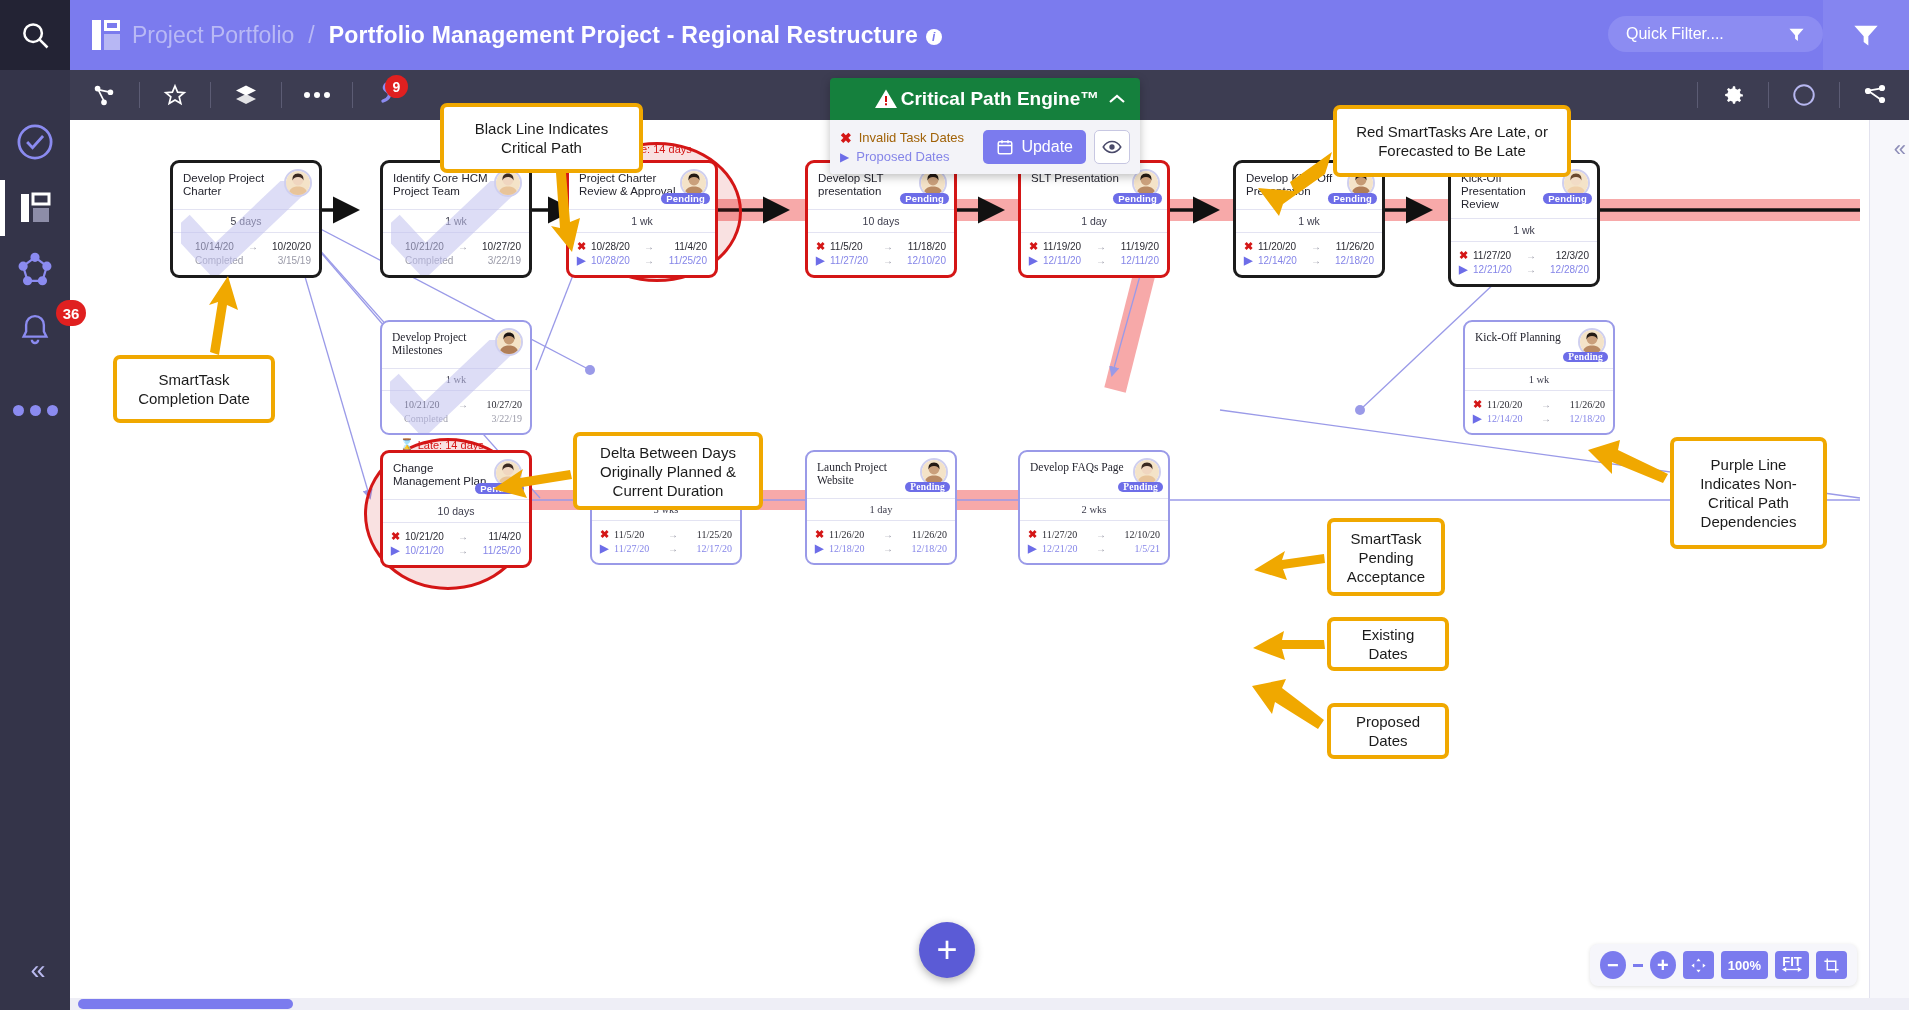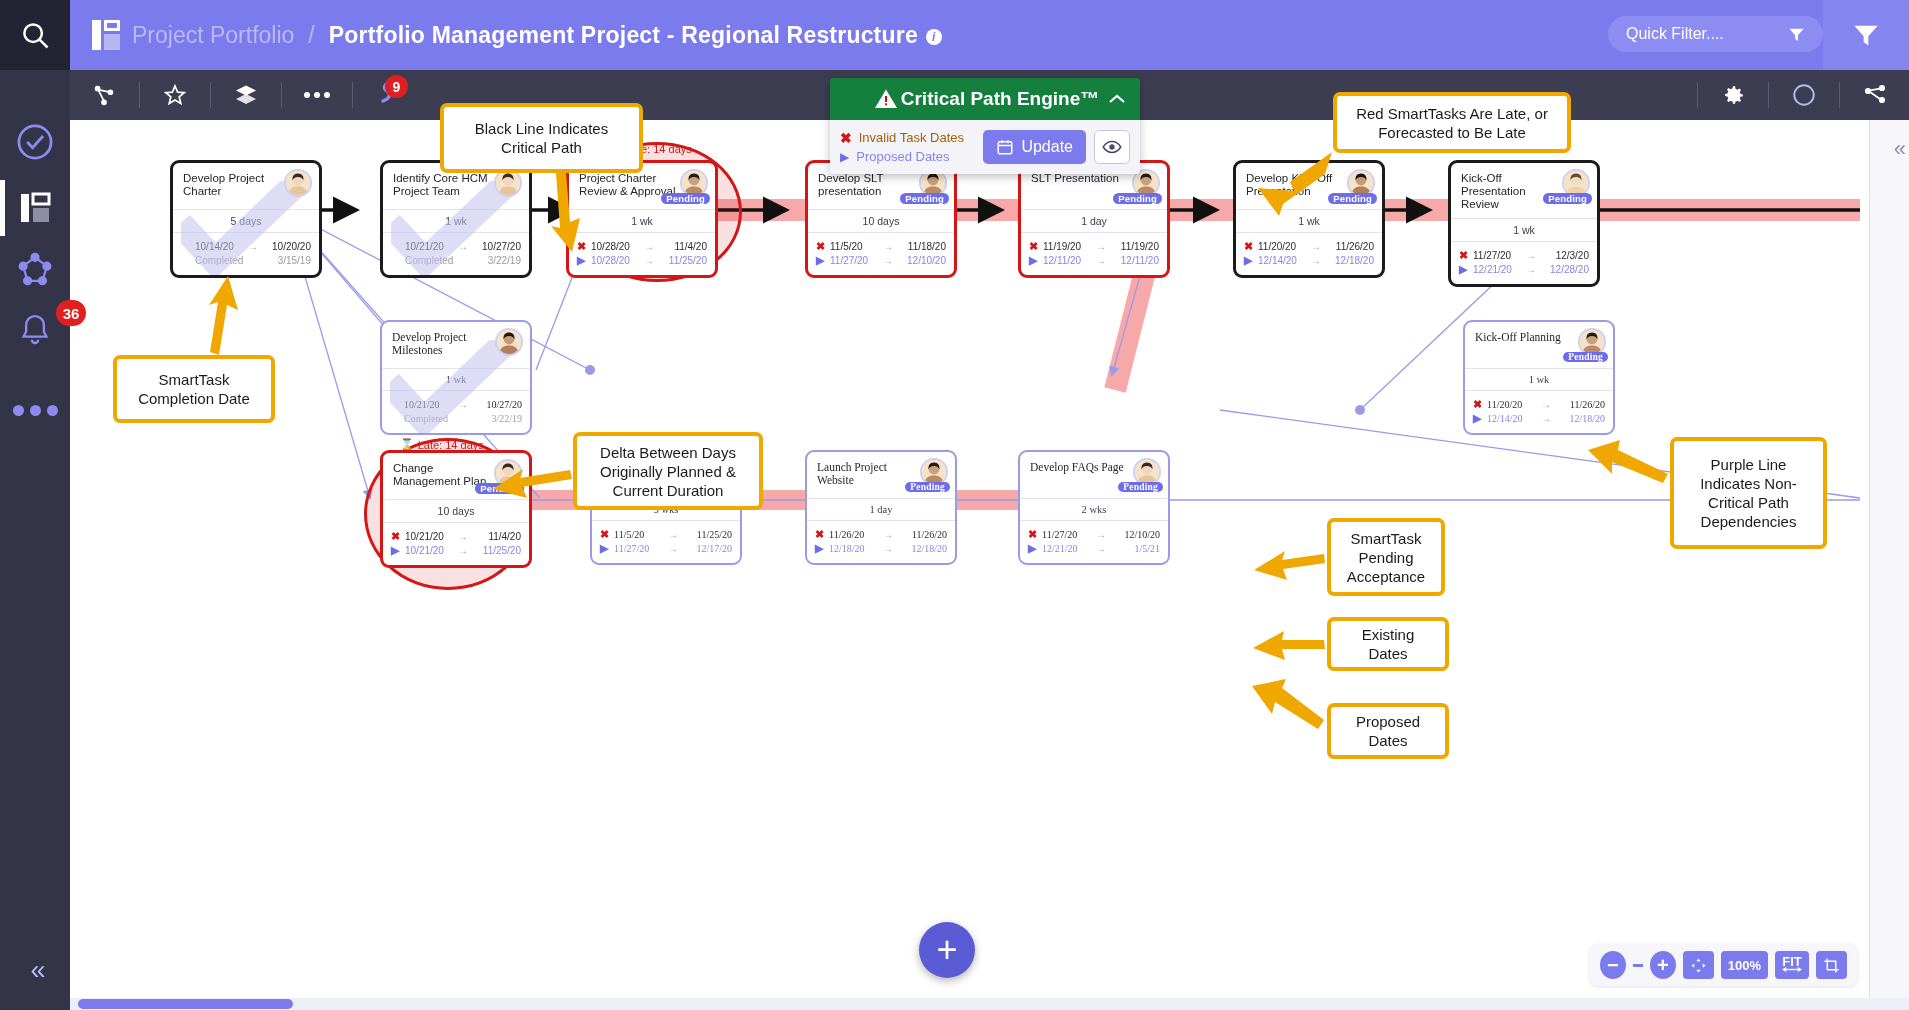--- a/index.html
+++ b/index.html
@@ -830,21 +830,21 @@
           <path d="M1.5 12S5.5 5.5 12 5.5 22.5 12 22.5 12 18.5 18.5 12 18.5 1.5 12 1.5 12z"></path>
           <circle cx="12" cy="12" r="3.2" fill="#4a4a6a" stroke="none"></circle>
         </svg>
       </div>
     </div>
   </div>
 
   <div class="callout" style="left:440px;top:103px;width:203px;height:70px">Black Line Indicates Critical Path</div>
   <div class="callout" style="left:113px;top:355px;width:162px;height:68px">SmartTask Completion Date</div>
   <div class="callout" style="left:573px;top:432px;width:190px;height:78px">Delta Between Days Originally Planned &amp; Current Duration</div>
-  <div class="callout" style="left:1333px;top:92px;width:238px;height:61px">Red SmartTasks Are Late, or Forecasted to Be Late</div>
+  <div class="callout" style="left:1333px;top:105px;width:238px;height:72px">Red SmartTasks Are Late, or Forecasted to Be Late</div>
   <div class="callout" style="left:1670px;top:437px;width:157px;height:112px">Purple Line Indicates Non-Critical Path Dependencies</div>
   <div class="callout" style="left:1327px;top:518px;width:118px;height:78px">SmartTask Pending Acceptance</div>
   <div class="callout" style="left:1327px;top:617px;width:122px;height:54px">Existing Dates</div>
   <div class="callout" style="left:1327px;top:703px;width:122px;height:56px">Proposed Dates</div>
 
   <svg class="arrow" style="left:0;top:0;width:1909px;height:1010px">
     <g fill="#f0a800">
 
       <path d="M556,173 L560,228 L551,226 L572,252 L580,218 L570,222 L566,173 z"></path>
 

